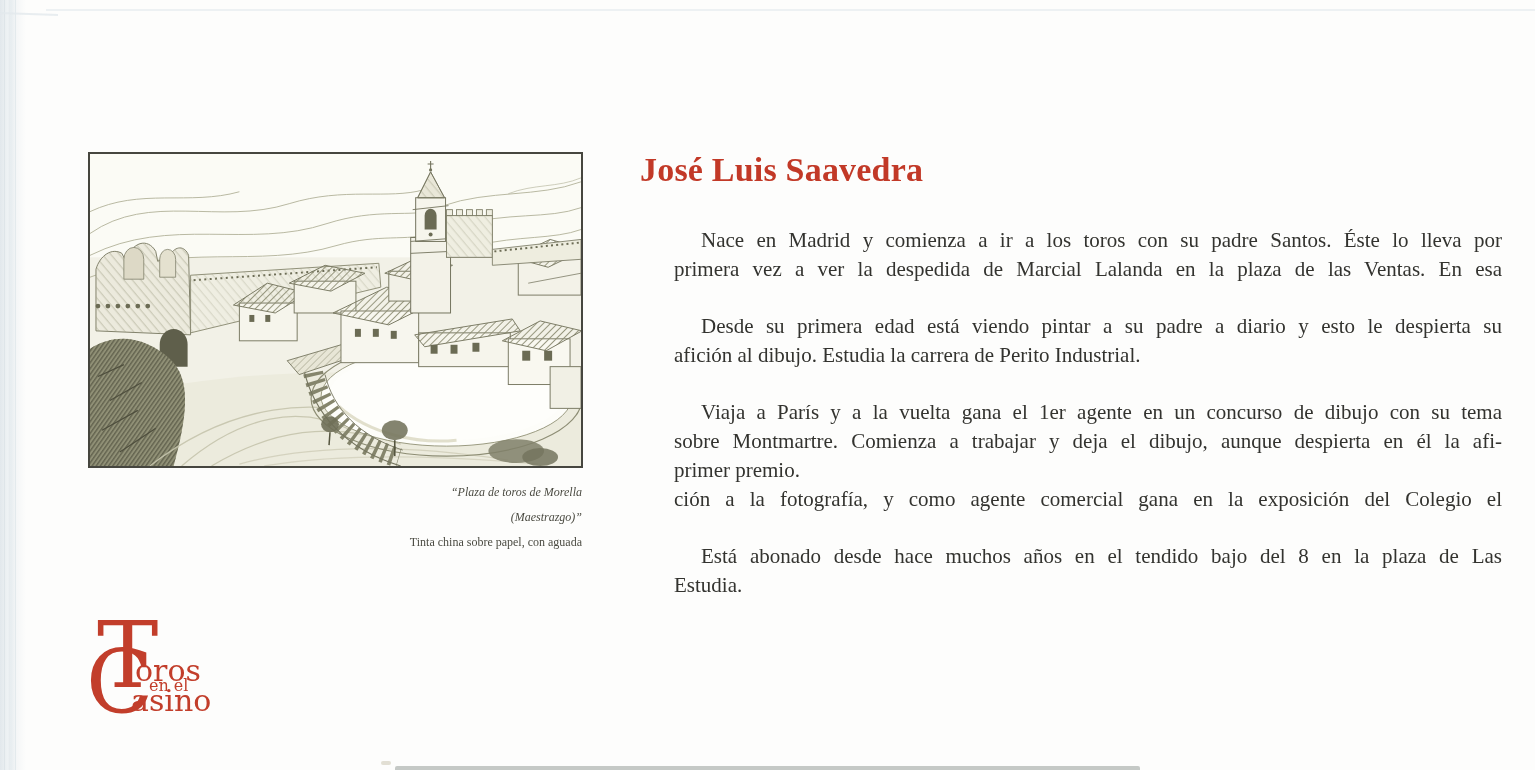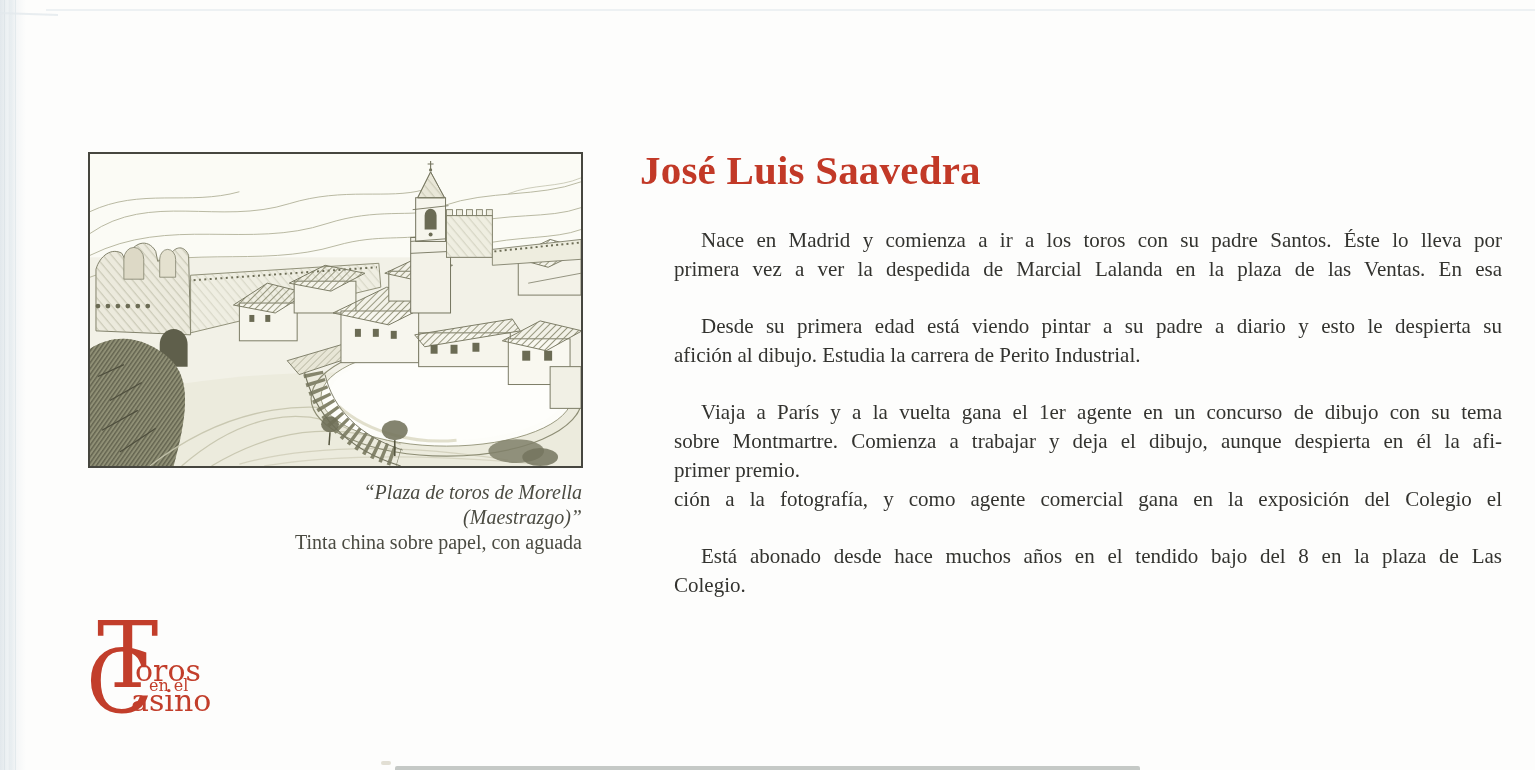--- a/index.html
+++ b/index.html
@@ -35,33 +35,33 @@
     background:#c7c2ab; opacity:.5; border-radius:2px;
   }
   
   .frame{
     position:absolute; left:88px; top:152px; width:495px; height:316px;
     border:2px solid #46463f; background:#fbfbf6;
   }
   .frame svg{ display:block; width:100%; height:100%; }
   .caption{
     position:absolute; left:89px; top:480px; width:493px;
-    text-align:right; color:#4b4b42; font-size:20px; line-height:25px;
+    text-align:right; color:#4b4b42; font-size:12px; line-height:25px;
   }
   .caption .it{ font-style:italic; }
   
   .logo{ position:absolute; left:84px; top:610px; width:130px; height:112px; }
   .logo svg{ display:block; width:100%; height:100%; }
   .logo text{ font-family:"DejaVu Serif","Liberation Serif",serif; fill:#c23e2b; }
   
   .article{
     position:absolute; left:640px; top:150px; width:862px; color:#33332f;
   }
   .article h1{
-    font-size:41px; line-height:40px; font-weight:bold; color:#c23927;
+    font-size:34px; line-height:40px; font-weight:bold; color:#c23927;
     margin:0 0 36px 0; letter-spacing:.2px;
   }
   .para{ margin:0 0 28px 0; font-size:21px; line-height:29px; }
   .ln{ display:block; text-align:justify; text-align-last:justify;margin-left:34px; }
   .ln.last{ text-align-last:left; }
   .ln.first{ text-indent:27px; }
 </style>
 </head>
 <body>
 
@@ -258,17 +258,17 @@
 
     <p class="para">
       <span class="ln first">Viaja a París y a la vuelta gana el 1er agente en un concurso de dibujo con su tema</span>
       <span class="ln">sobre Montmartre. Comienza a trabajar y deja el dibujo, aunque despierta en él la afi-</span>
       <span class="ln last">primer premio.</span>
       <span class="ln">ción a la fotografía, y como agente comercial gana en la exposición del Colegio el</span>
     </p>
 
     <p class="para">
       <span class="ln first">Está abonado desde hace muchos años en el tendido bajo del 8 en la plaza de Las</span>
-      <span class="ln last">Colegio.</span>
+      <span class="ln last">Estudia.</span>
     </p>
   </main>
 
 </div>
 
 </body></html>

